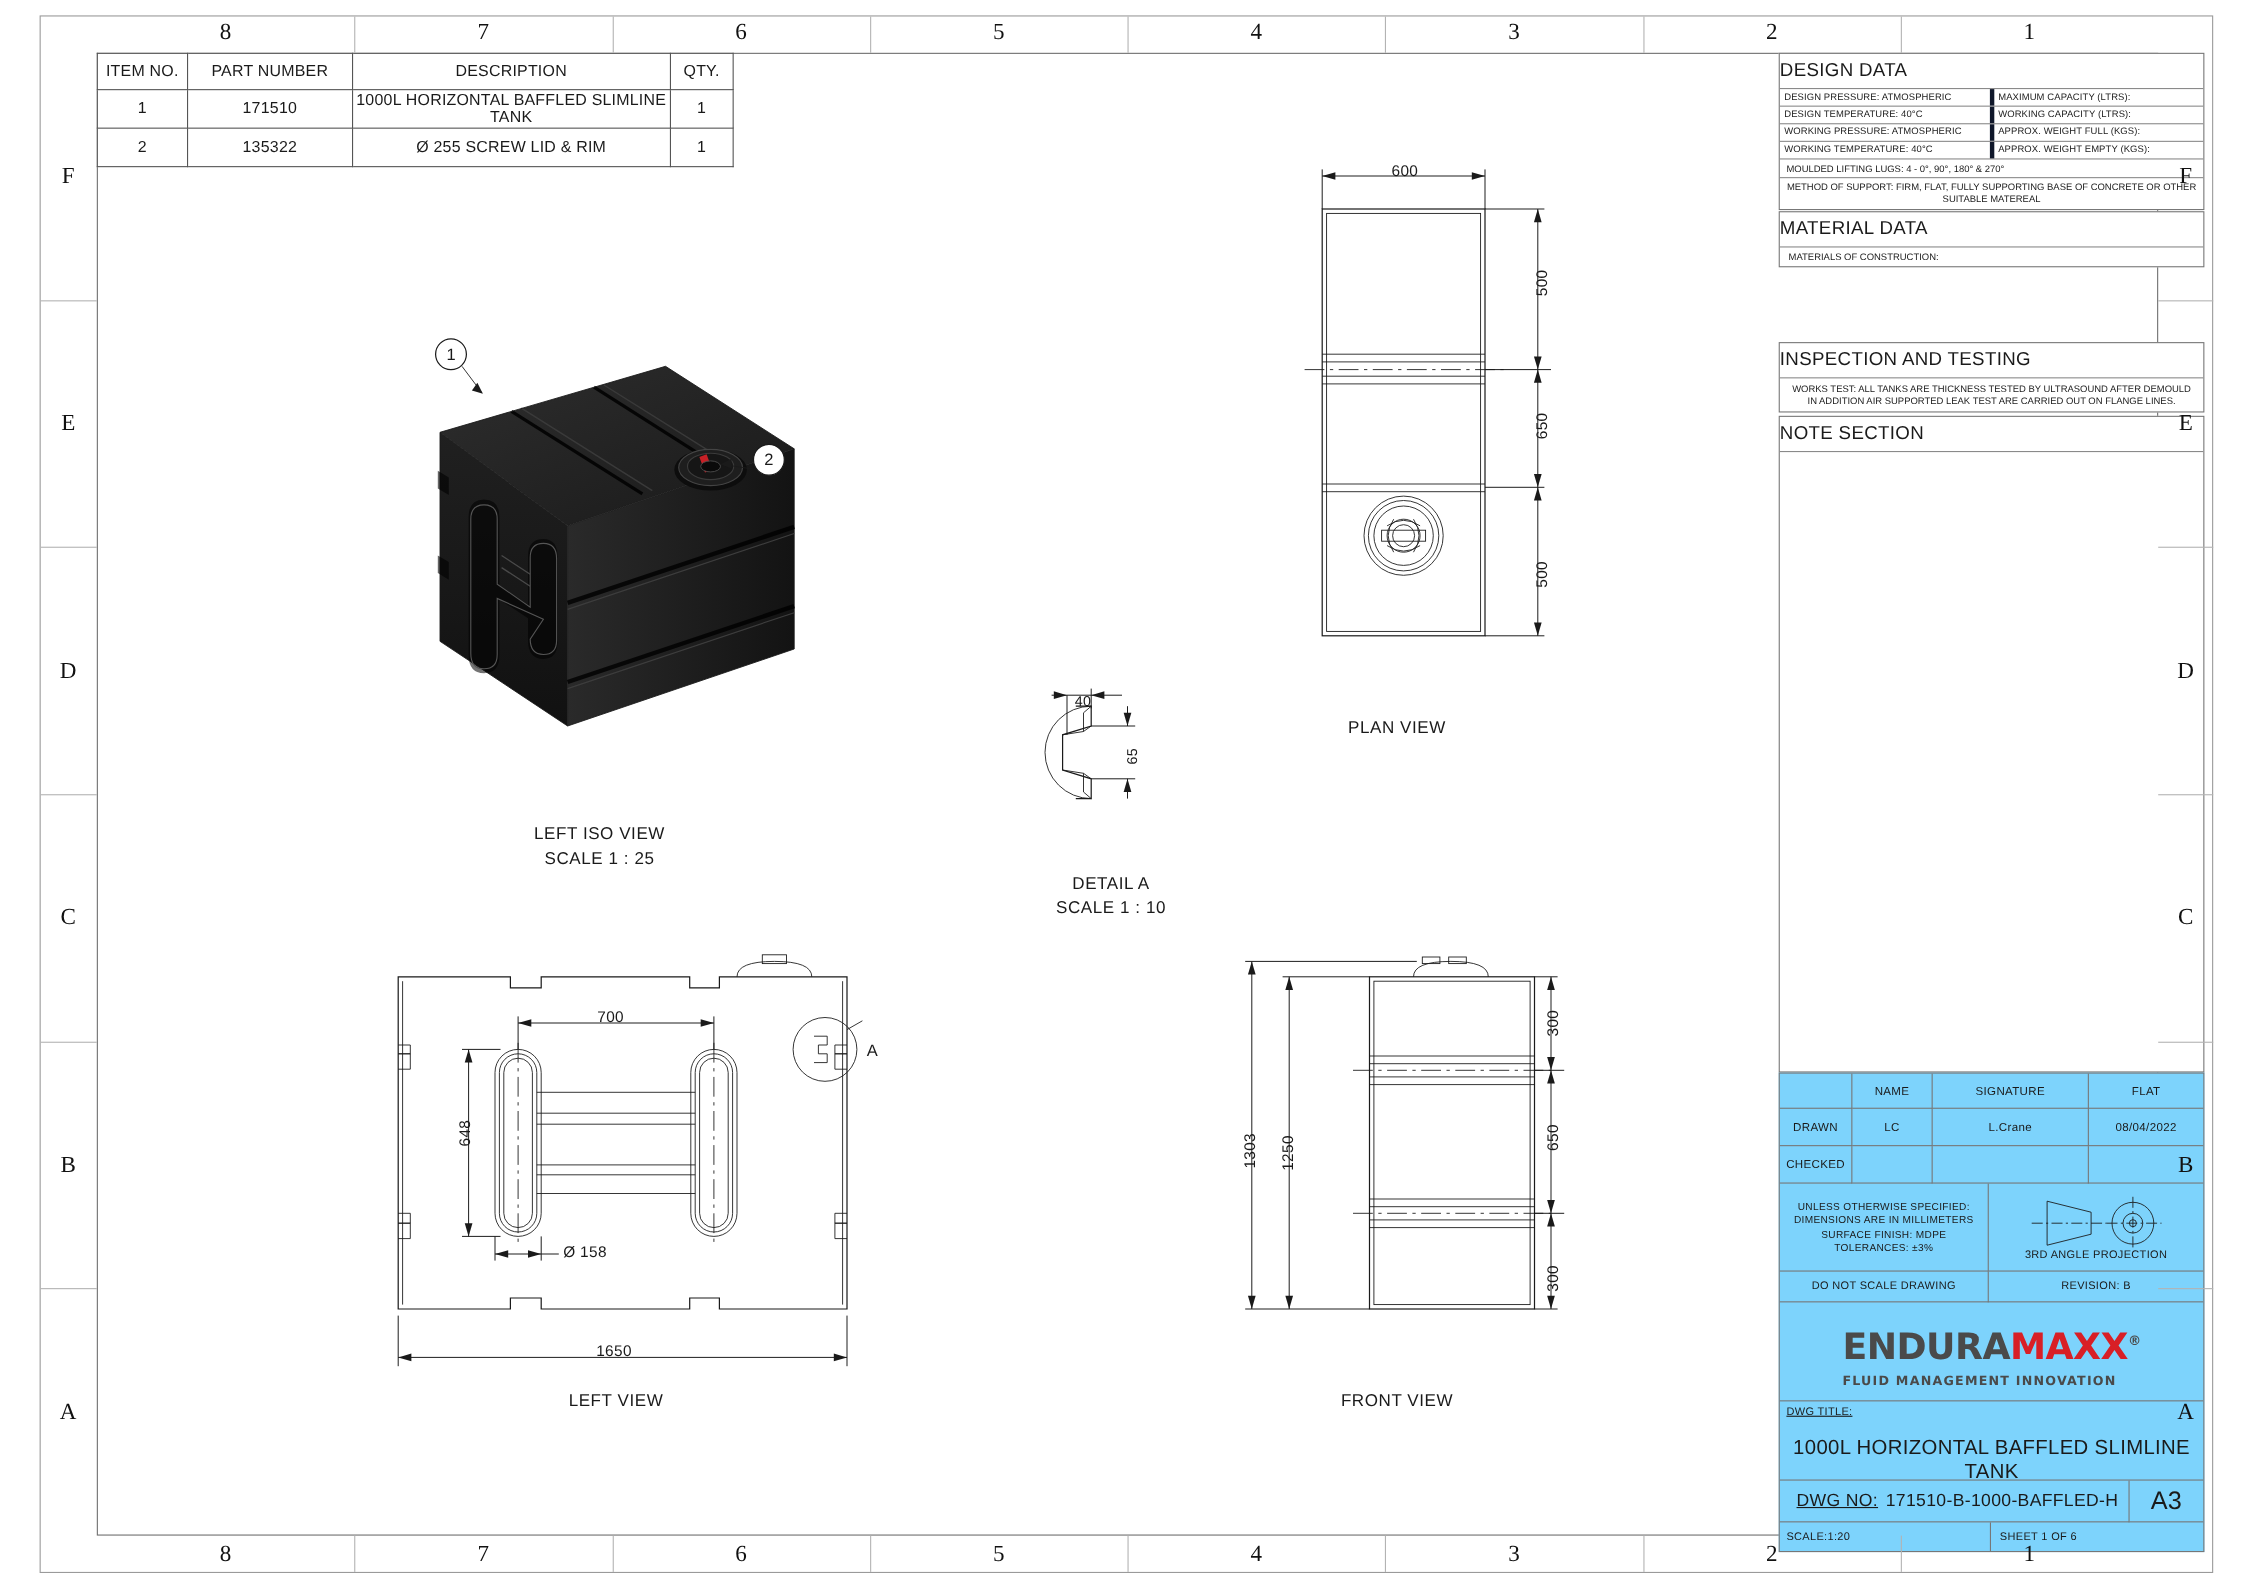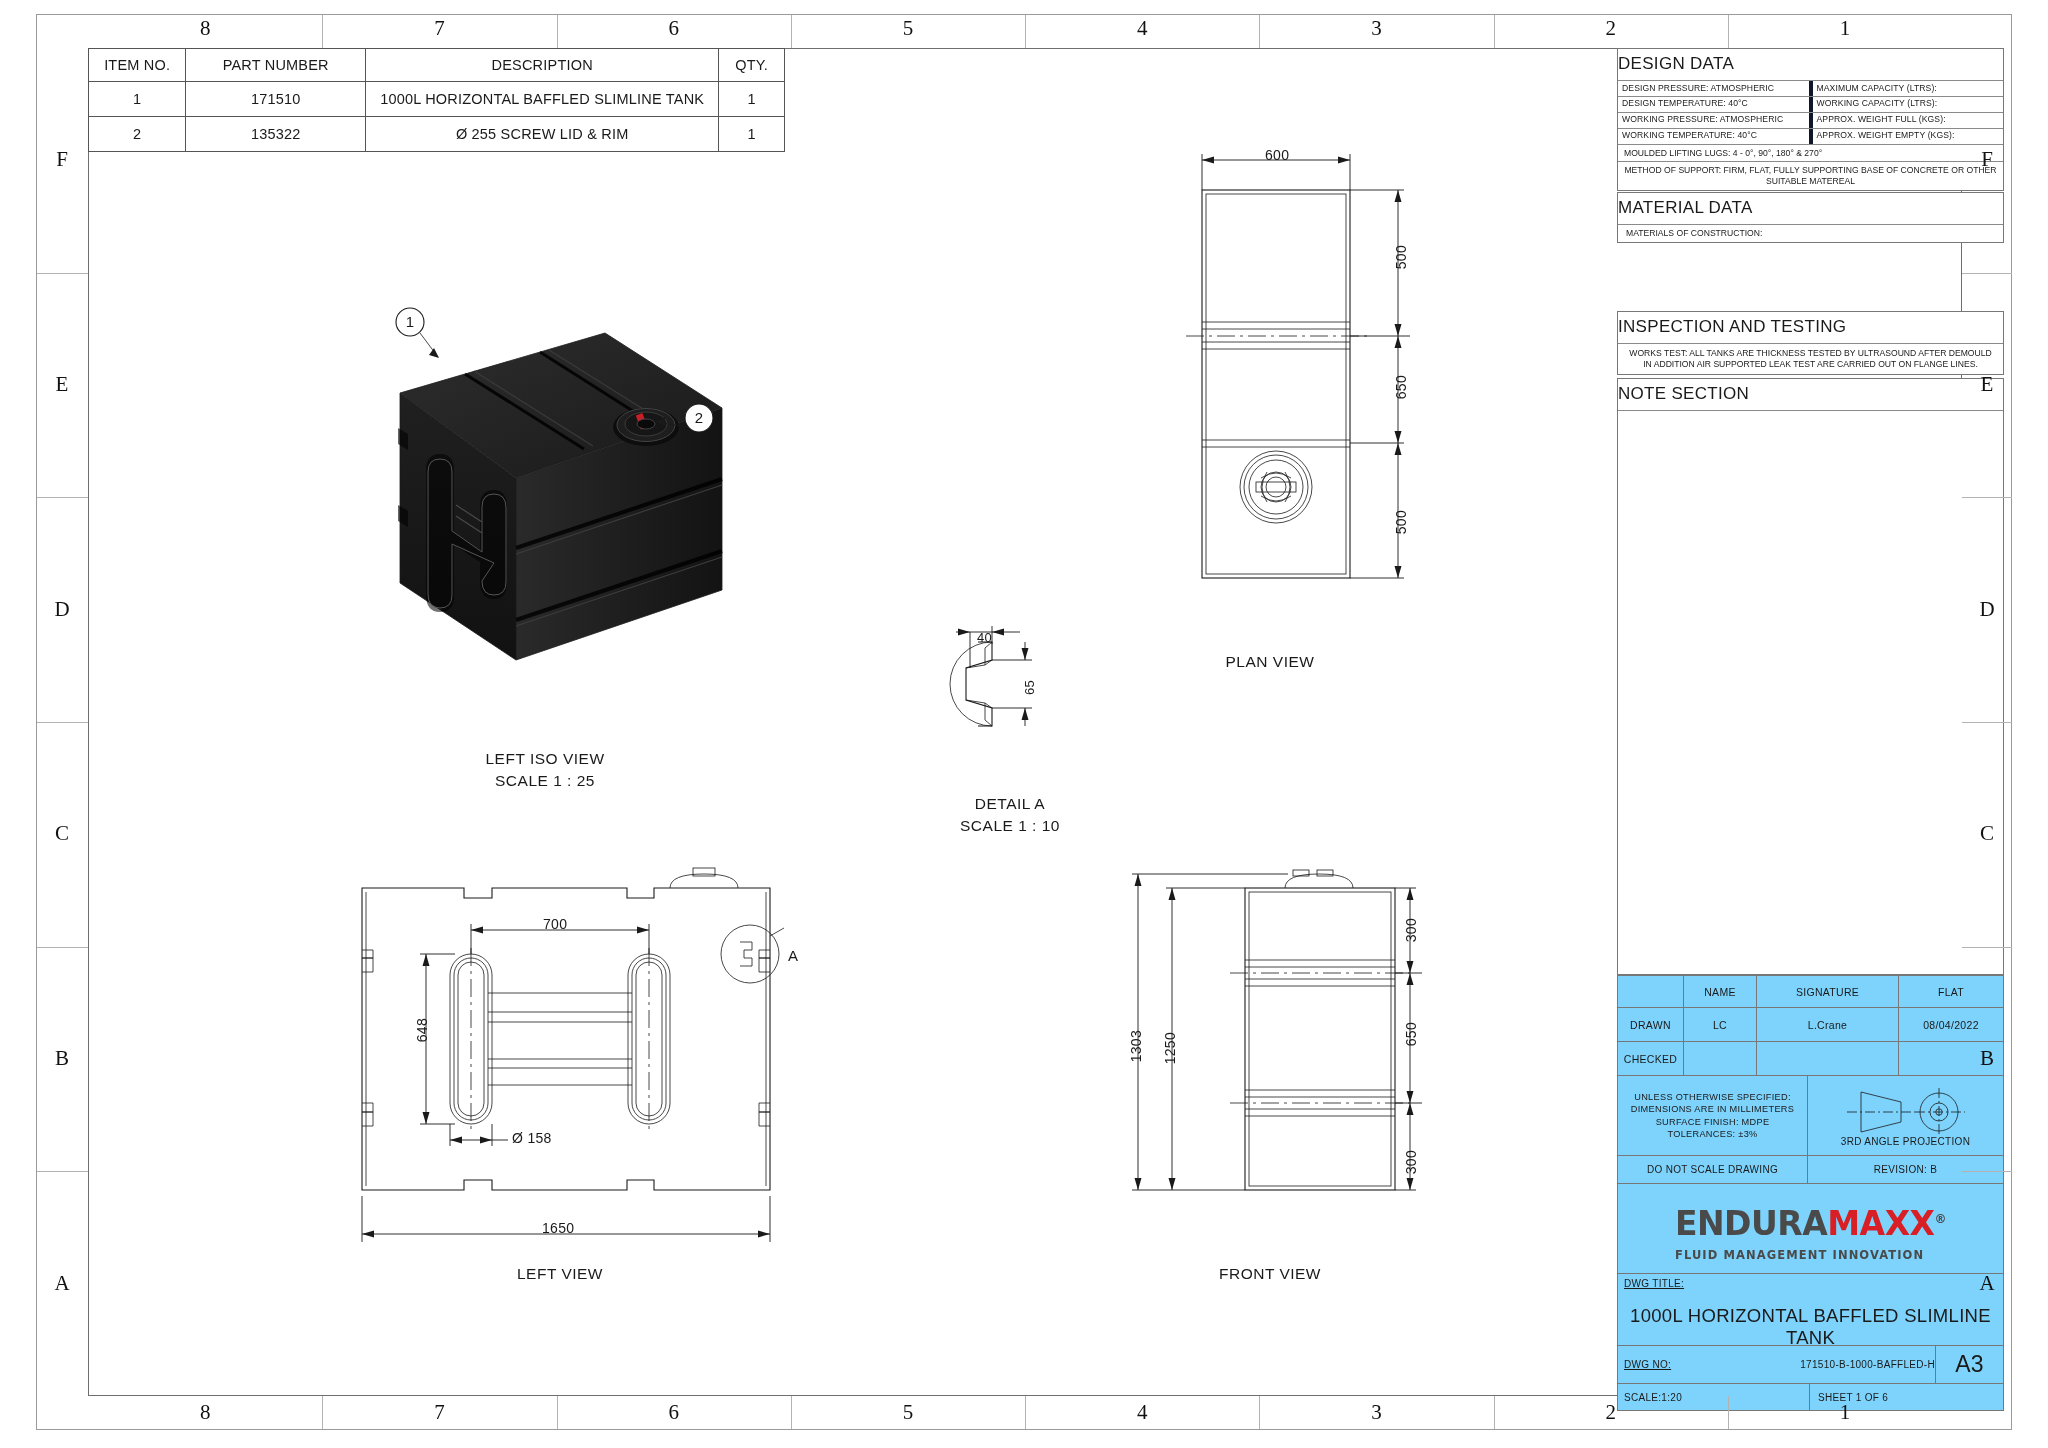--- a/index.html
+++ b/index.html
@@ -14,21 +14,21 @@
   .zone-num{position:absolute;font-size:21px;color:#111;text-align:center;font-family:"Liberation Serif",serif;}
   .zone-let{position:absolute;font-size:21px;color:#111;text-align:center;font-family:"Liberation Serif",serif;}
   .tickv{position:absolute;width:1px;background:#b3b3b3;}
   .tickh{position:absolute;height:1px;background:#b3b3b3;}
 
   
   .tbl{position:absolute;border-collapse:collapse;background:#fff;}
   .tbl td,.tbl th{border:1px solid #555;font-weight:normal;padding:0;}
 
   
-  #bom{left:88px;top:48px;width:697px;}
+  #bom{left:88px;top:48px;width:579px;}
   #bom td{height:34px;text-align:center;font-size:14.5px;letter-spacing:.2px;}
   #bom .hdr td{height:32px;font-size:14.5px;}
 
   
   .rblock{position:absolute;left:1617px;width:387px;box-sizing:border-box;border:1.2px solid #777;background:#fff;}
   .rtitle{text-align:left;font-size:17px;padding:5px 0 6px;letter-spacing:.3px;}
   .rrow{display:flex;border-top:1px solid #8a8a8a;}
   .rcell{flex:1;font-size:8.6px;padding:2.5px 4px;line-height:1.15;letter-spacing:.1px;}
   .rcell+.rcell{border-left:4px solid #0f172a;}
   .rfull{font-size:8.6px;padding:3px 6px;border-top:1px solid #8a8a8a;text-align:center;line-height:1.25;}
@@ -192,21 +192,21 @@
     </div>
 
     <div class="tb-row">
       <div class="tb-cell" style="width:385px;height:72px;flex-direction:column;align-items:stretch;justify-content:flex-start;border-bottom:1px solid #777;">
         <div class="dwg-label">DWG TITLE:</div>
         <div class="dwg-title">1000L HORIZONTAL BAFFLED SLIMLINE TANK</div>
       </div>
     </div>
 
     <div class="tb-row">
-      <div class="tb-cell" style="width:318px;height:38px;justify-content:space-between;padding-left:6px;font-size:10px;">
+      <div class="tb-cell" style="width:318px;height:38px;justify-content:center;padding-left:6px;font-size:16px;">
         <span style="text-decoration:underline;">DWG NO:</span>
         <span style="margin-left:7px;">171510-B-1000-BAFFLED-H</span>
       </div>
       <div class="tb-cell" style="width:67px;height:38px;font-size:23px;">A3</div>
     </div>
 
     <div class="tb-row">
       <div class="tb-cell" style="width:192px;height:26px;justify-content:flex-start;padding-left:6px;font-size:10px;">SCALE:1:20</div>
       <div class="tb-cell" style="width:193px;height:26px;justify-content:flex-start;padding-left:8px;font-size:10px;">SHEET 1 OF 6</div>
     </div>

